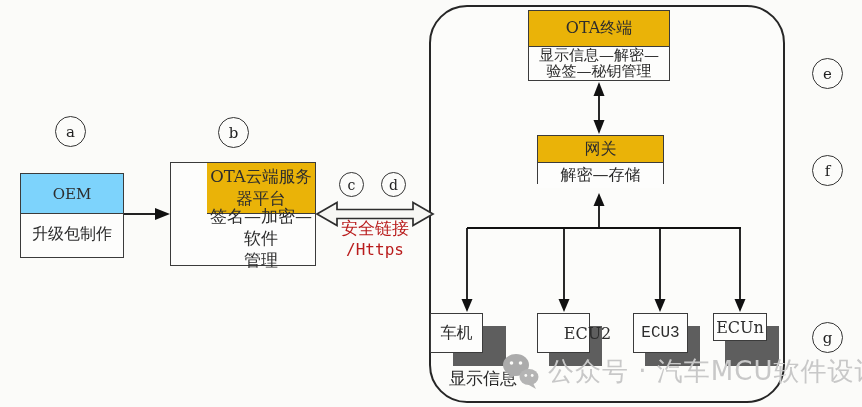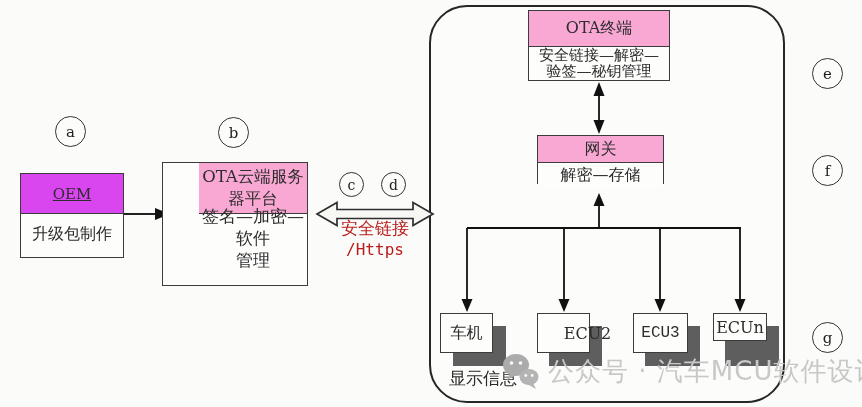--- a/index.html
+++ b/index.html
@@ -15,21 +15,21 @@
     color:#2d2d2d;
   }
   .box{
     position:absolute;
     border:1.6px solid #3b3b3b;
     background:#fdfdfc;
     box-sizing:border-box;
   }
   .box .hdr{
     display:flex;align-items:center;justify-content:center;
-    background:#f9a8d4;
+    background:#eab308;
     border-bottom:1.6px solid #3b3b3b;
     box-sizing:border-box;
     text-align:center;
   }
   .box .bdy{
     display:flex;flex-direction:column;align-items:center;justify-content:center;
     text-align:center;
     background:#fdfdfc;
   }
   .circle{
@@ -144,56 +144,56 @@
       <span>e</span>
     </div>
   <div class="circle" style="left:812px;top:155px;width:31px;height:31px;">
       <span>f</span>
     </div>
   <div class="circle" style="left:812px;top:322px;width:31px;height:31px;">
       <span>g</span>
     </div>
 
   <div class="box" style="left:20px;top:173px;width:104px;height:85px;">
-    <div class="hdr" style="height:40px;background:#d946ef;font-size:15px;text-decoration:underline;">OEM</div>
+    <div class="hdr" style="height:40px;background:#7dd3fc;font-size:15px;">OEM</div>
     <div class="bdy" style="height:41px;font-size:16px;">升级包制作</div>
   </div>
 
-  <div class="box" style="left:162px;top:162px;width:146px;height:124px;padding-left:36px;">
+  <div class="box" style="left:170px;top:162px;width:146px;height:104px;padding-left:36px;">
     <div class="hdr" style="height:51px;font-size:16.5px;">OTA云端服务器平台</div>
     <div class="bdy" style="height:48px;font-size:17px;line-height:22px;">
       <span>签名—加密—软件</span>
       <span>管理</span>
     </div>
   </div>
 
   <div id="secure-link-label">
     <div>安全链接</div>
     <div style="font-size:16px;font-family:'DejaVu Sans Mono','Liberation Mono',monospace;">/Https</div>
   </div>
 
   <div class="box" style="left:528px;top:10px;width:142px;height:71px;">
     <div class="hdr" style="height:36px;font-size:16px;">OTA终端</div>
     <div class="bdy" style="height:31px;font-size:15px;line-height:16px;">
-      <span>安全链接—解密—</span>
+      <span>显示信息—解密—</span>
       <span>验签—秘钥管理</span>
     </div>
   </div>
 
   <div class="box" style="left:537px;top:135px;width:127px;height:49px;">
     <div class="hdr" style="height:27px;font-size:16px;">网关</div>
     <div class="bdy" style="height:25px;font-size:16px;text-align:center;">解密—存储</div>
   </div>
 
   <div class="shadow" style="left:453px;top:326px;width:53px;height:40px;"></div>
   <div class="shadow" style="left:549px;top:326px;width:53px;height:40px;"></div>
   <div class="shadow" style="left:645px;top:326px;width:55px;height:40px;"></div>
   <div class="shadow" style="left:725px;top:326px;width:54px;height:40px;"></div>
 
-  <div class="ecu" style="left:440px;top:313px;width:53px;height:40px;">
+  <div class="ecu" style="left:430px;top:313px;width:53px;height:40px;">
       <span>车机</span>
     </div>
   <div class="ecu" style="left:537px;top:313px;width:53px;height:40px;padding-left:48px;">
       <span>ECU2</span>
     </div>
   <div class="ecu" style="left:633px;top:313px;width:55px;height:40px;font-family:Liberation Mono, monospace;">
       <span>ECU3</span>
     </div>
   <div class="ecu" style="left:713px;top:313px;width:54px;height:28px;">
       <span>ECUn</span>

